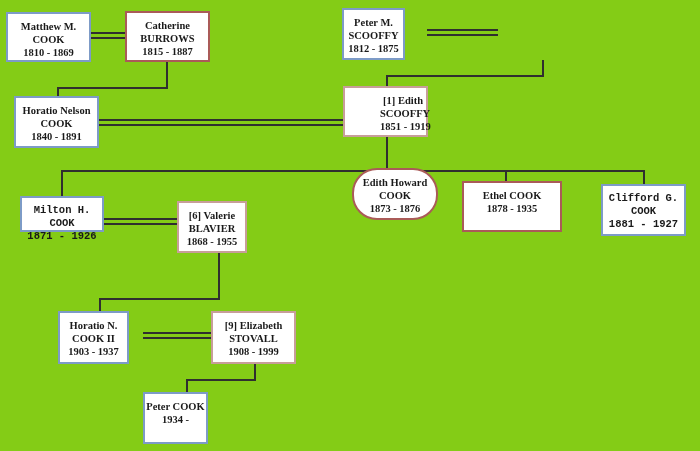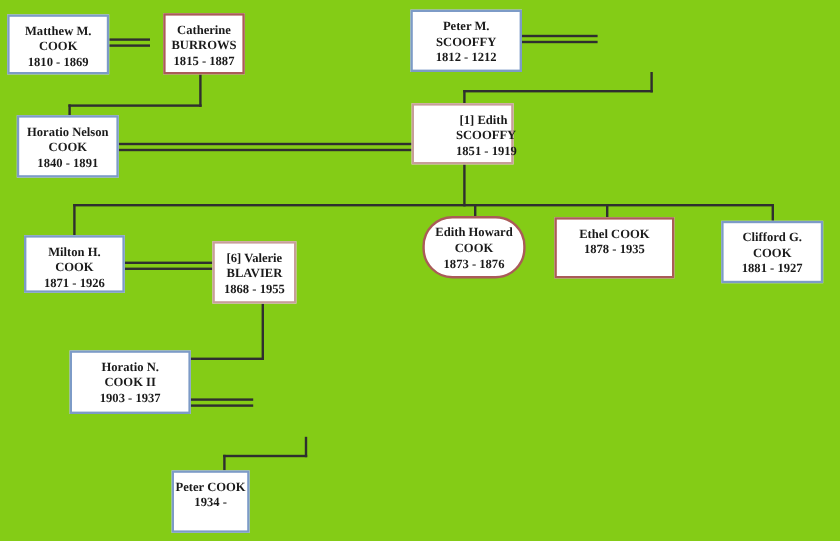--- a/index.html
+++ b/index.html
@@ -69,66 +69,71 @@
     <div class="mlink" style="left: 91px; top: 32px; width: 34px; border-top-color: rgb(47, 47, 47); border-bottom-color: rgb(47, 47, 47);"></div>
     <div class="mlink" style="left: 427px; top: 29px; width: 71px; border-top-color: rgb(47, 47, 47); border-bottom-color: rgb(47, 47, 47);"></div>
     <div class="mlink" style="left: 98px; top: 119px; width: 245px; border-top-color: rgb(47, 47, 47); border-bottom-color: rgb(47, 47, 47);"></div>
     <div class="mlink" style="left: 104px; top: 218px; width: 73px; border-top-color: rgb(47, 47, 47); border-bottom-color: rgb(47, 47, 47);"></div>
     <div class="mlink" style="left: 143px; top: 332px; width: 68px; border-top-color: rgb(47, 47, 47); border-bottom-color: rgb(47, 47, 47);"></div>
     <div class="person" style="left: 6px; top: 12px; width: 85px; height: 50px; border-color: rgb(125, 155, 199);">
       <div class="pline">Matthew M.</div>
       <div class="pline">COOK</div>
       <div class="pline">1810 - 1869</div>
     </div>
-    <div class="person" style="left: 136px; top: 11px; width: 68px; height: 51px; border-color: rgb(170, 91, 88); text-align: center;">
+    <div class="person" style="left: 125px; top: 11px; width: 85px; height: 51px; border-color: rgb(170, 91, 88); text-align: center;">
       <div class="pline">Catherine</div>
       <div class="pline">BURROWS</div>
       <div class="pline">1815 - 1887</div>
     </div>
-    <div class="person" style="left: 342px; top: 8px; width: 93px; height: 52px; border-color: rgb(125, 155, 199);">
+    <div class="person" style="left: 342px; top: 8px; width: 63px; height: 52px; border-color: rgb(125, 155, 199);">
       <div class="pline">Peter M.</div>
       <div class="pline">SCOOFFY</div>
-      <div class="pline">1812 - 1212</div>
+      <div class="pline">1812 - 1875</div>
     </div>
     <div class="person" style="left: 14px; top: 96px; width: 85px; height: 52px; border-color: rgb(125, 155, 199);">
       <div class="pline">Horatio Nelson</div>
       <div class="pline">COOK</div>
       <div class="pline">1840 - 1891</div>
     </div>
     <div class="person" style="left: 343px; top: 86px; width: 85px; height: 51px; border-color: rgb(199, 158, 153); padding-left: 35px;">
       <div class="pline">[1] Edith</div>
       <div class="pline">SCOOFFY</div>
       <div class="pline">1851 - 1919</div>
     </div>
-    <div class="person" style="left: 20px; top: 196px; width: 84px; height: 48px; border-color: rgb(125, 155, 199);">
+    <div class="person" style="left: 20px; top: 196px; width: 84px; height: 36px; border-color: rgb(125, 155, 199); font-family: Liberation Mono, monospace;">
       <div class="pline">Milton H.</div>
       <div class="pline">COOK</div>
       <div class="pline">1871 - 1926</div>
     </div>
     <div class="person" style="left: 177px; top: 201px; width: 70px; height: 52px; border-color: rgb(199, 158, 153);">
       <div class="pline">[6] Valerie</div>
       <div class="pline">BLAVIER</div>
       <div class="pline">1868 - 1955</div>
     </div>
-    <div class="person" style="left: 352px; top: 180px; width: 86px; height: 52px; border-color: rgb(170, 91, 88); border-radius: 25px;">
+    <div class="person" style="left: 352px; top: 168px; width: 86px; height: 52px; border-color: rgb(170, 91, 88); border-radius: 25px;">
       <div class="pline">Edith Howard</div>
       <div class="pline">COOK</div>
       <div class="pline">1873 - 1876</div>
     </div>
     <div class="person" style="left: 462px; top: 181px; width: 100px; height: 51px; border-color: rgb(170, 91, 88);">
       <div class="pline">Ethel COOK</div>
       <div class="pline">1878 - 1935</div>
     </div>
-    <div class="person" style="left: 601px; top: 184px; width: 85px; height: 52px; border-color: rgb(125, 155, 199);">
+    <div class="person" style="left: 601px; top: 184px; width: 85px; height: 52px; border-color: rgb(125, 155, 199); font-family: Liberation Mono, monospace;">
       <div class="pline">Clifford G.</div>
       <div class="pline">COOK</div>
       <div class="pline">1881 - 1927</div>
     </div>
-    <div class="person" style="left: 58px; top: 292px; width: 101px; height: 53px; border-color: rgb(125, 155, 199);">
+    <div class="person" style="left: 58px; top: 311px; width: 71px; height: 53px; border-color: rgb(125, 155, 199);">
       <div class="pline">Horatio N.</div>
       <div class="pline">COOK II</div>
       <div class="pline">1903 - 1937</div>
+    </div>
+    <div class="person" style="left: 211px; top: 311px; width: 85px; height: 53px; border-color: rgb(199, 158, 153);">
+      <div class="pline">[9] Elizabeth</div>
+      <div class="pline">STOVALL</div>
+      <div class="pline">1908 - 1999</div>
     </div>
     <div class="person" style="left: 143px; top: 392px; width: 65px; height: 52px; border-color: rgb(125, 155, 199);">
       <div class="pline">Peter COOK</div>
       <div class="pline">1934 -</div>
     </div>
   </div>
 
 </body></html>

